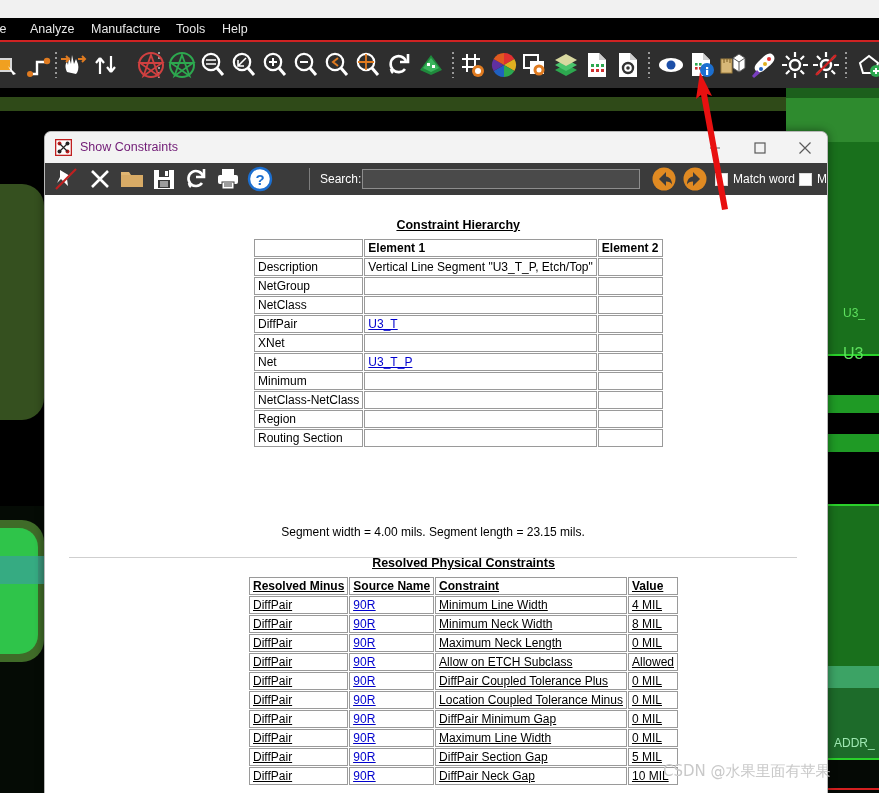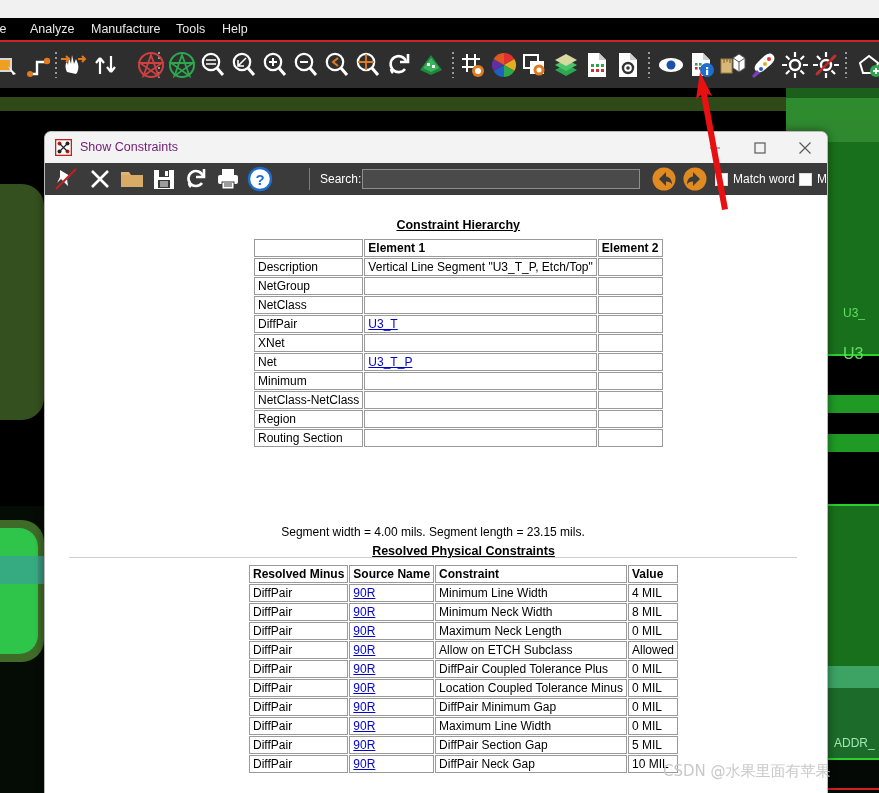--- a/index.html
+++ b/index.html
@@ -85,21 +85,21 @@
     font-weight:normal; text-align:left;
   }
   table.rep th { font-weight:bold; }
   td.lbl { font-weight:bold; }
   a.rlink { color:#0000cd; text-decoration:underline; }
   .seg-info { text-align:center; font-size:12px; color:#000; }
   .hr { border:none; border-top:1px solid #cfcfcf; margin:0; }
 
   #hier-wrap { position:absolute; left:253px; top:218px; }
   #seg-wrap  { position:absolute; left:69px; top:494px; width:728px;margin-top:31px; }
-  #phys-wrap { position:absolute; left:248px; top:544px; }
+  #phys-wrap { position:absolute; left:248px; top:556px;text-decoration:underline; }
 
   
   .wm {
     position:absolute; left:663px; top:762px;
     font-size:15px; color:#c9c9c9; white-space:nowrap;
     font-family:"DejaVu Sans", sans-serif;
     text-align:right;
   }
   .arrow { position:absolute; left:686px; top:62px; width:60px; height:150px; }
 </style>

